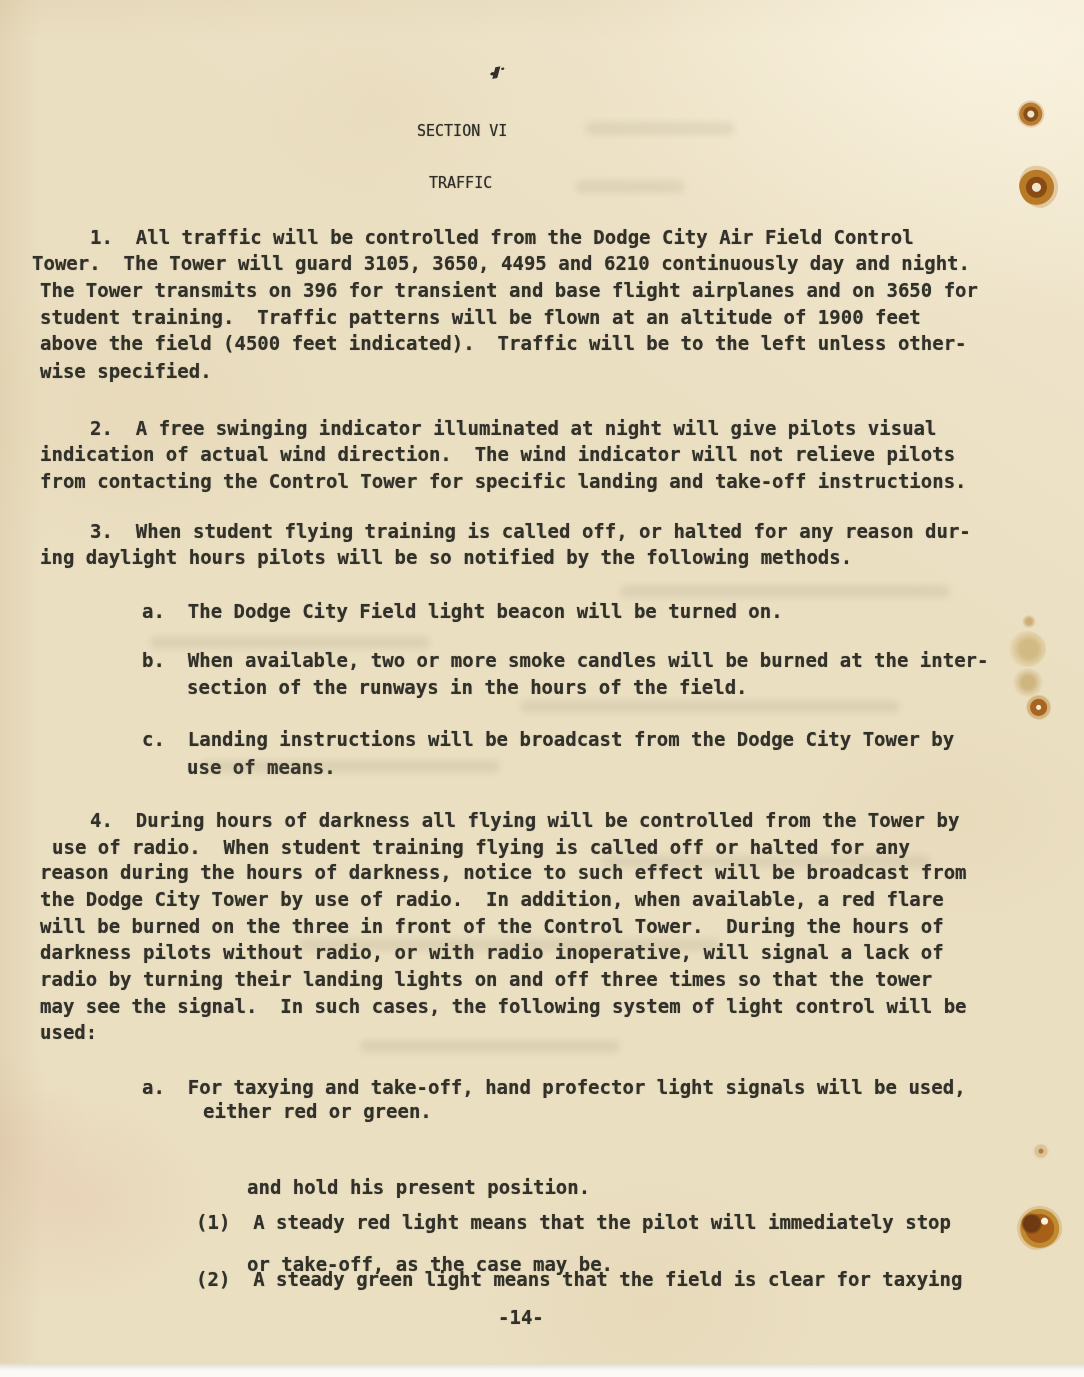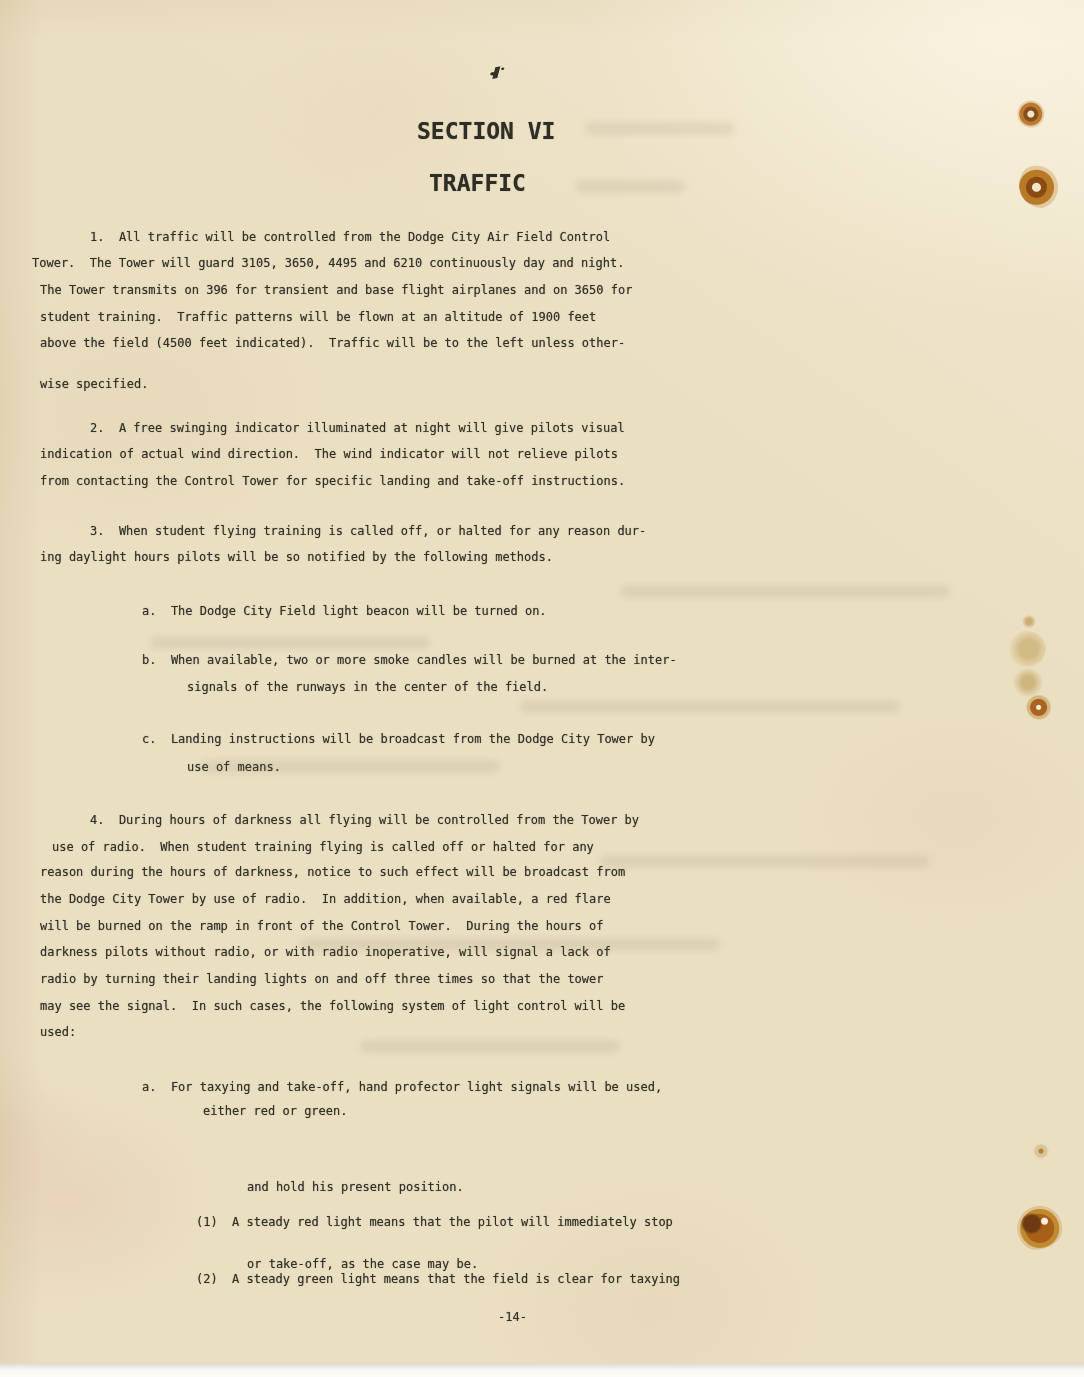--- a/index.html
+++ b/index.html
@@ -28,28 +28,28 @@
       radial-gradient(220px 160px at 6% 88%, rgba(205,130,115,0.12), transparent 70%),
       radial-gradient(160px 120px at -2% 83%, rgba(200,125,110,0.10), transparent 70%),
       radial-gradient(300px 220px at 12% 30%, rgba(185,150,90,0.07), transparent 70%),
       radial-gradient(260px 200px at 60% 96%, rgba(185,150,90,0.08), transparent 70%),
       radial-gradient(240px 170px at 88% 60%, rgba(185,150,90,0.06), transparent 70%),
       radial-gradient(200px 150px at 35% 8%, rgba(185,150,90,0.05), transparent 70%);
   }
   .tline{
     position:absolute;
     height:22px;line-height:22px;
-    font-size:12px;font-weight:400;
+    font-size:19px;font-weight:700;
     color:#31312a;
     letter-spacing:0;
     white-space:pre;
     text-shadow:0 0 1px rgba(45,45,36,0.55);
     text-align:center;
   }
-  .heading{position:absolute;height:24px;line-height:24px;font-size:23px;font-weight:700;color:#2e2e27;white-space:pre;text-shadow:0 0 1px rgba(45,45,36,0.6);}
+  .heading{position:absolute;height:24px;line-height:24px;font-size:15px;font-weight:400;color:#2e2e27;white-space:pre;text-shadow:0 0 1px rgba(45,45,36,0.6);}
   .h-section{left:417px;top:119px;}
   .h-title{left:429px;top:171px;}
   .pagenum{left:498px;top:1306px;}
   
   .ghost{
     position:absolute;height:13px;border-radius:7px;
     background:rgba(125,115,80,0.12);
     filter:blur(3px);pointer-events:none;
   }
   
@@ -111,36 +111,36 @@
     <div class="heading h-section">SECTION VI</div>
 
     <div class="heading h-title">TRAFFIC</div>
 
     <div>
         <div class="tline" style="left: 90px; top: 226px;">1.  All traffic will be controlled from the Dodge City Air Field Control</div>
         <div class="tline" style="left: 32px; top: 252px;">Tower.  The Tower will guard 3105, 3650, 4495 and 6210 continuously day and night.</div>
         <div class="tline" style="left: 40px; top: 279px;">The Tower transmits on 396 for transient and base flight airplanes and on 3650 for</div>
         <div class="tline" style="left: 40px; top: 306px;">student training.  Traffic patterns will be flown at an altitude of 1900 feet</div>
         <div class="tline" style="left: 40px; top: 332px;">above the field (4500 feet indicated).  Traffic will be to the left unless other-</div>
-        <div class="tline" style="left: 40px; top: 373px;">wise specified.</div>
+        <div class="tline" style="left: 40px; top: 360px;">wise specified.</div>
         <div class="tline" style="left: 90px; top: 417px;">2.  A free swinging indicator illuminated at night will give pilots visual</div>
         <div class="tline" style="left: 40px; top: 443px;">indication of actual wind direction.  The wind indicator will not relieve pilots</div>
         <div class="tline" style="left: 40px; top: 470px;">from contacting the Control Tower for specific landing and take-off instructions.</div>
         <div class="tline" style="left: 90px; top: 520px;">3.  When student flying training is called off, or halted for any reason dur-</div>
         <div class="tline" style="left: 40px; top: 546px;">ing daylight hours pilots will be so notified by the following methods.</div>
         <div class="tline" style="left: 142px; top: 600px;">a.  The Dodge City Field light beacon will be turned on.</div>
         <div class="tline" style="left: 142px; top: 649px;">b.  When available, two or more smoke candles will be burned at the inter-</div>
-        <div class="tline" style="left: 187px; top: 676px;">signals of the runways in the center of the field.</div>
+        <div class="tline" style="left: 187px; top: 676px;">section of the runways in the hours of the field.</div>
         <div class="tline" style="left: 142px; top: 728px;">c.  Landing instructions will be broadcast from the Dodge City Tower by</div>
         <div class="tline" style="left: 187px; top: 756px;">use of means.</div>
         <div class="tline" style="left: 90px; top: 809px;">4.  During hours of darkness all flying will be controlled from the Tower by</div>
         <div class="tline" style="left: 40px; top: 836px; margin-left: 12px;">use of radio.  When student training flying is called off or halted for any</div>
         <div class="tline" style="left: 40px; top: 861px;">reason during the hours of darkness, notice to such effect will be broadcast from</div>
         <div class="tline" style="left: 40px; top: 888px;">the Dodge City Tower by use of radio.  In addition, when available, a red flare</div>
-        <div class="tline" style="left: 40px; top: 915px;">will be burned on the ramp in front of the Control Tower.  During the hours of</div>
+        <div class="tline" style="left: 40px; top: 915px;">will be burned on the three in front of the Control Tower.  During the hours of</div>
         <div class="tline" style="left: 40px; top: 941px;">darkness pilots without radio, or with radio inoperative, will signal a lack of</div>
         <div class="tline" style="left: 40px; top: 968px;">radio by turning their landing lights on and off three times so that the tower</div>
         <div class="tline" style="left: 40px; top: 995px;">may see the signal.  In such cases, the following system of light control will be</div>
         <div class="tline" style="left: 40px; top: 1021px;">used:</div>
         <div class="tline" style="left: 142px; top: 1076px;">a.  For taxying and take-off, hand profector light signals will be used,</div>
         <div class="tline" style="left: 187px; top: 1100px; margin-left: 16px;">either red or green.</div>
         <div class="tline" style="left: 196px; top: 1211px;">(1)  A steady red light means that the pilot will immediately stop</div>
         <div class="tline" style="left: 247px; top: 1176px;">and hold his present position.</div>
         <div class="tline" style="left: 196px; top: 1228px; margin-top: 40px;">(2)  A steady green light means that the field is clear for taxying</div>
         <div class="tline" style="left: 247px; top: 1253px;">or take-off, as the case may be.</div>

